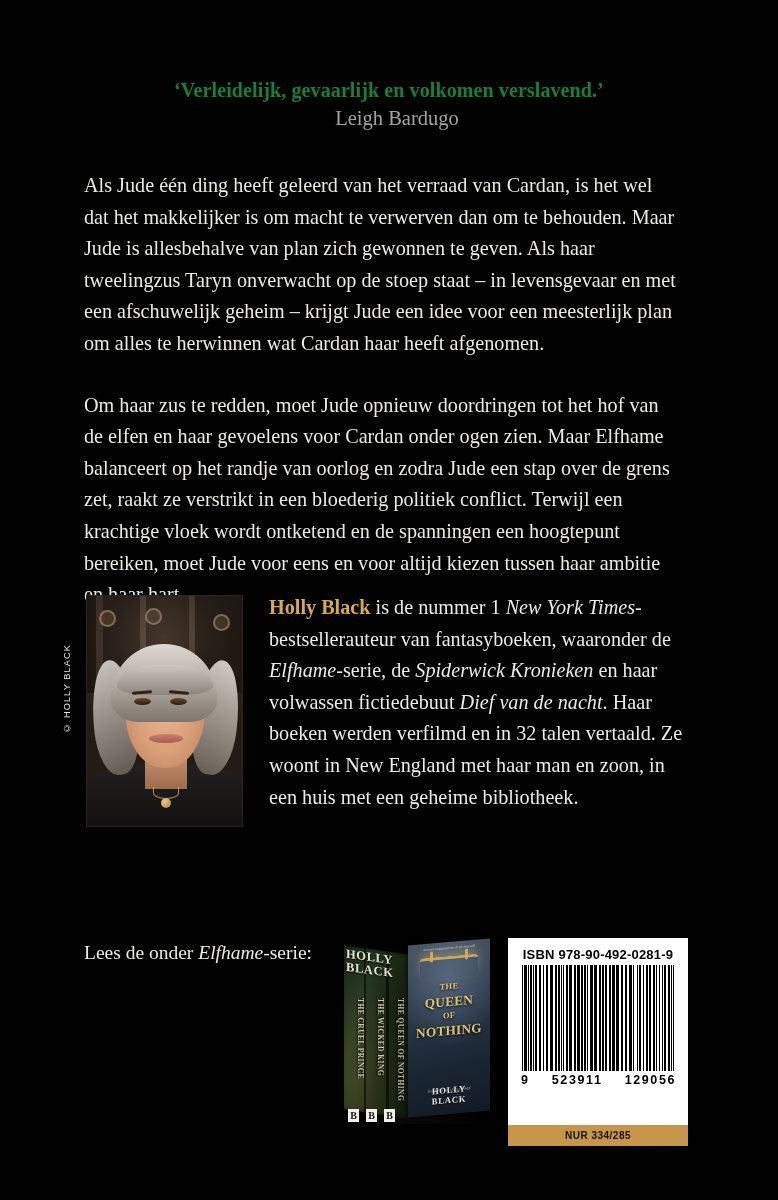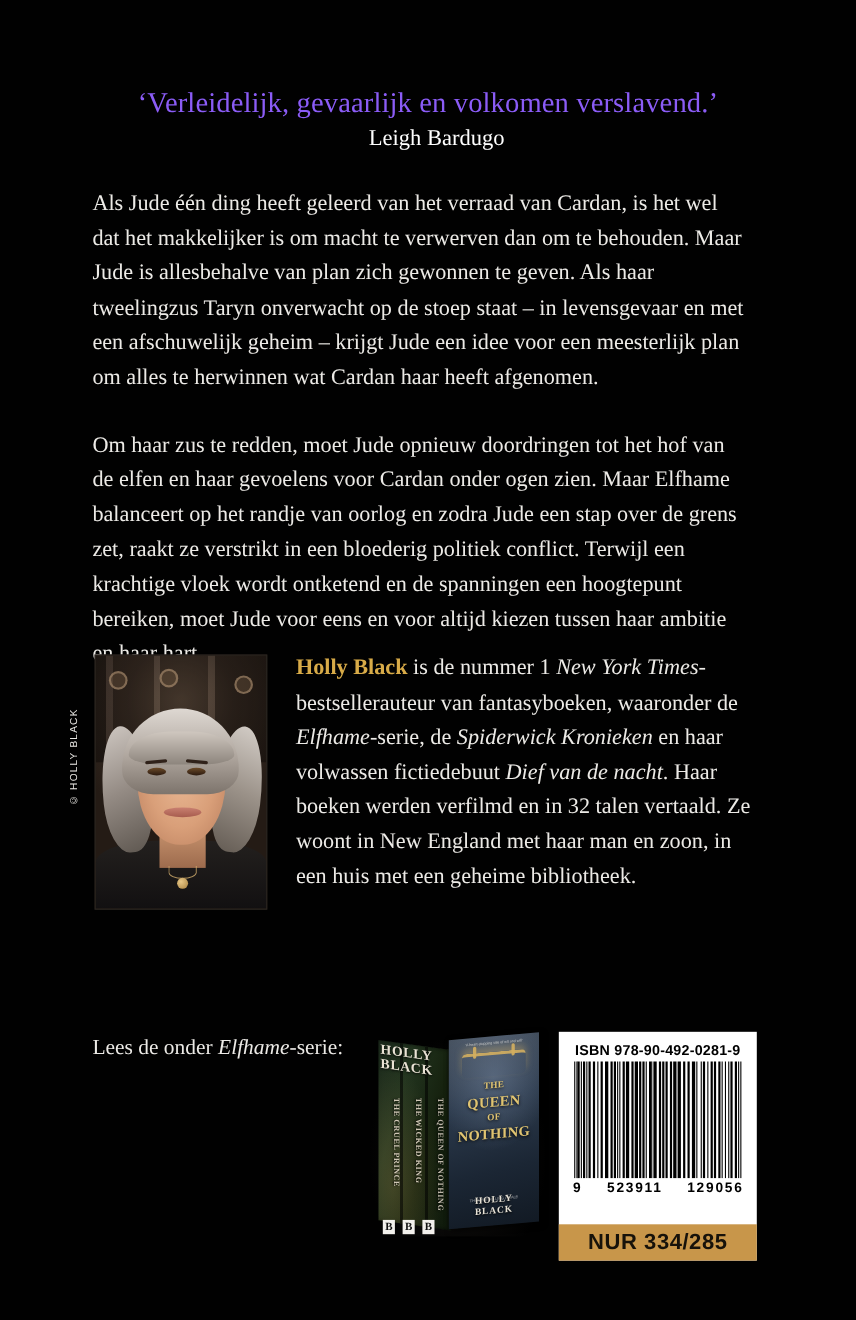--- a/index.html
+++ b/index.html
@@ -15,29 +15,29 @@
     background:#010101;
   }
 
   
   .quote-block {
     position:absolute;
     top:78px; left:0; width:778px;
     text-align:center;
   }
   .quote-text {
-    color:#8b5cf6;
-    font-size:26px;
-    font-weight:400;
+    color:#15803d;
+    font-size:20px;
+    font-weight:700;
     letter-spacing:.1px;
     line-height:1.25;
     white-space:nowrap;
   }
   .quote-author {
-    color:#ffffff;
+    color:#a3a3a3;
     font-size:20.5px;
     font-weight:400;
     margin-top:3px;
     line-height:1.25;
     margin-left:16px;
   }
 
   
   .body-copy {
     position:absolute;
@@ -288,21 +288,21 @@
     display:flex; flex-direction:column;
   }
   .bc-band {
     background:#c8964a;
     color:#17120a;
     font-family:"Liberation Sans", sans-serif;
     font-weight:700;
     text-align:center;
   }
   .bc-top { font-size:13.5px; letter-spacing:.4px; padding:5px 0 5px; }
-  .bc-bottom { font-size:20px; letter-spacing:.5px; padding:5px 0 5px; margin-top:auto; }
+  .bc-bottom { font-size:10px; letter-spacing:.5px; padding:5px 0 5px; margin-top:auto; }
   .bc-isbn {
     color:#000;
     font-family:"Liberation Sans", sans-serif;
     font-weight:700;
     font-size:13px;
     text-align:center;
     letter-spacing:.2px;
     margin-top:9px;
   }
   .bc-bars-wrap { padding:3px 14px 0; }

